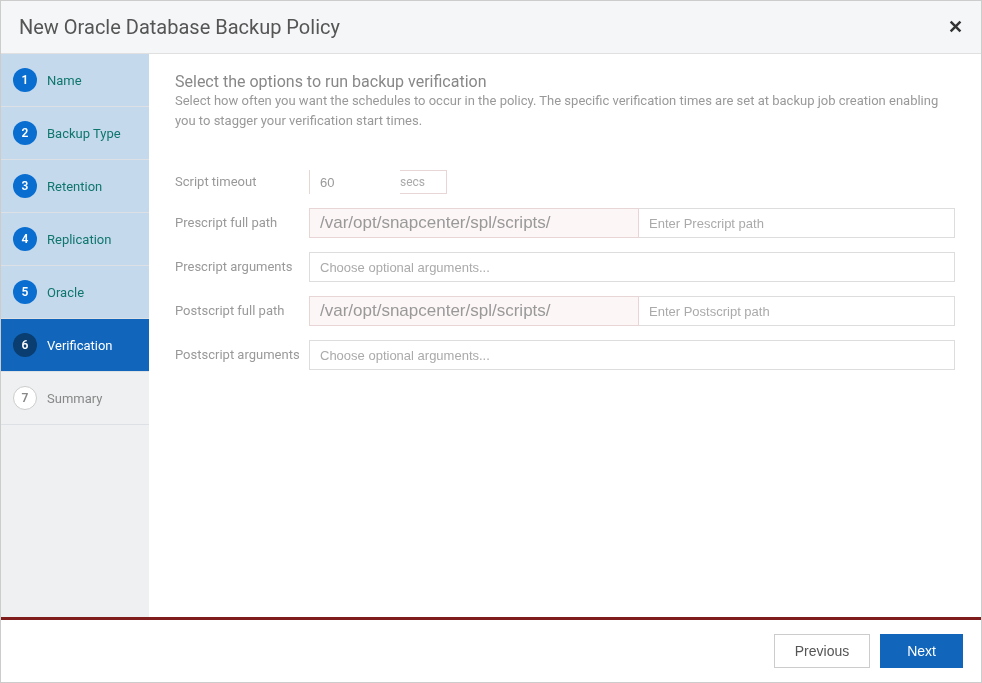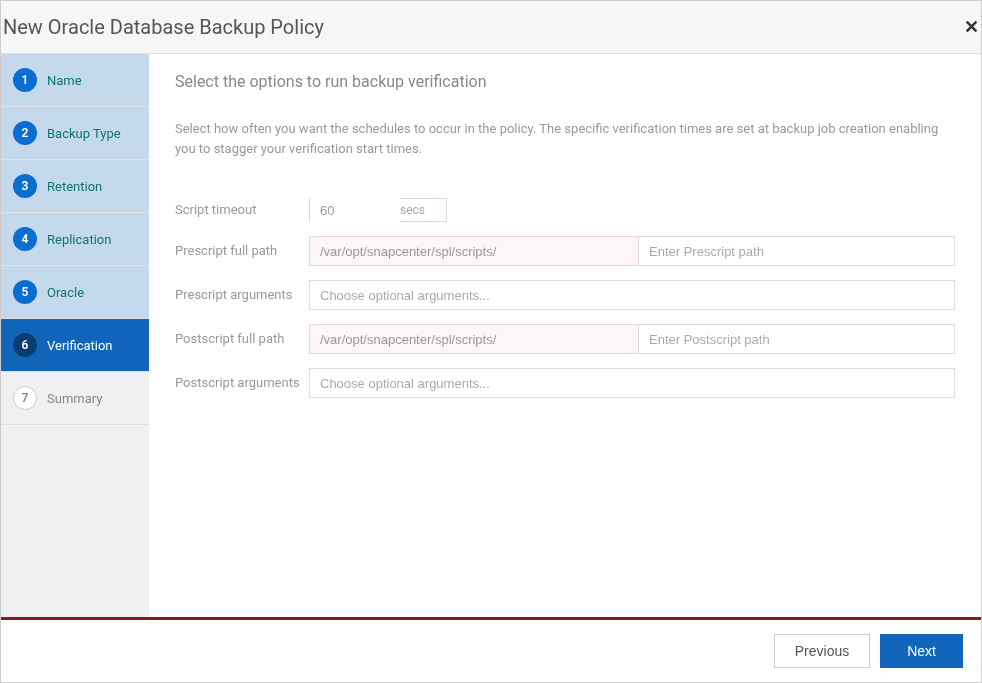--- a/index.html
+++ b/index.html
@@ -17,21 +17,21 @@
     .dialog {
       width: 982px;
       height: 683px;
       background: #f5f6f8;
       border: 1px solid #ccc;
       display: flex;
       flex-direction: column;
     }
     .dialog-header {
       background: #f5f6f8;
-      padding: 14px 2px;
+      padding: 14px 18px;
       border-bottom: 1px solid #e0e0e0;
       display: flex;
       align-items: center;
       justify-content: space-between;
     }
     .dialog-title {
       font-size: 20px;
       font-weight: 400;
       color: #555;
     }
@@ -108,21 +108,20 @@
       color: #0f766e;
     }
     .content {
       flex: 1;
       padding: 18px 26px;
       overflow-y: auto;
     }
     .content-title {
       font-size: 16px;
       color: #888;
-      margin-bottom: 28px;
       font-weight: 400;
     }
     .section-heading {
       font-size: 14px;
       color: #999;
       margin-bottom: 12px;
       font-weight: 400;
     }
     .section-desc {
       font-size: 13px;
@@ -164,21 +163,21 @@
       padding-right: 10px;
     }
     .input-path-wrap {
       display: flex;
       flex: 1;
     }
     .input-prefix {
       border: 1px solid #e8d5d5;
       background: #fdf6f6;
       padding: 6px 10px;
-      font-size: 13px;
+      font-size: 17px;
       color: #999;
       width: 330px;
       height: 30px;
       outline: none;
     }
     .input-rest {
       border: 1px solid #ddd;
       border-left: none;
       background: #fff;
       padding: 6px 10px;

